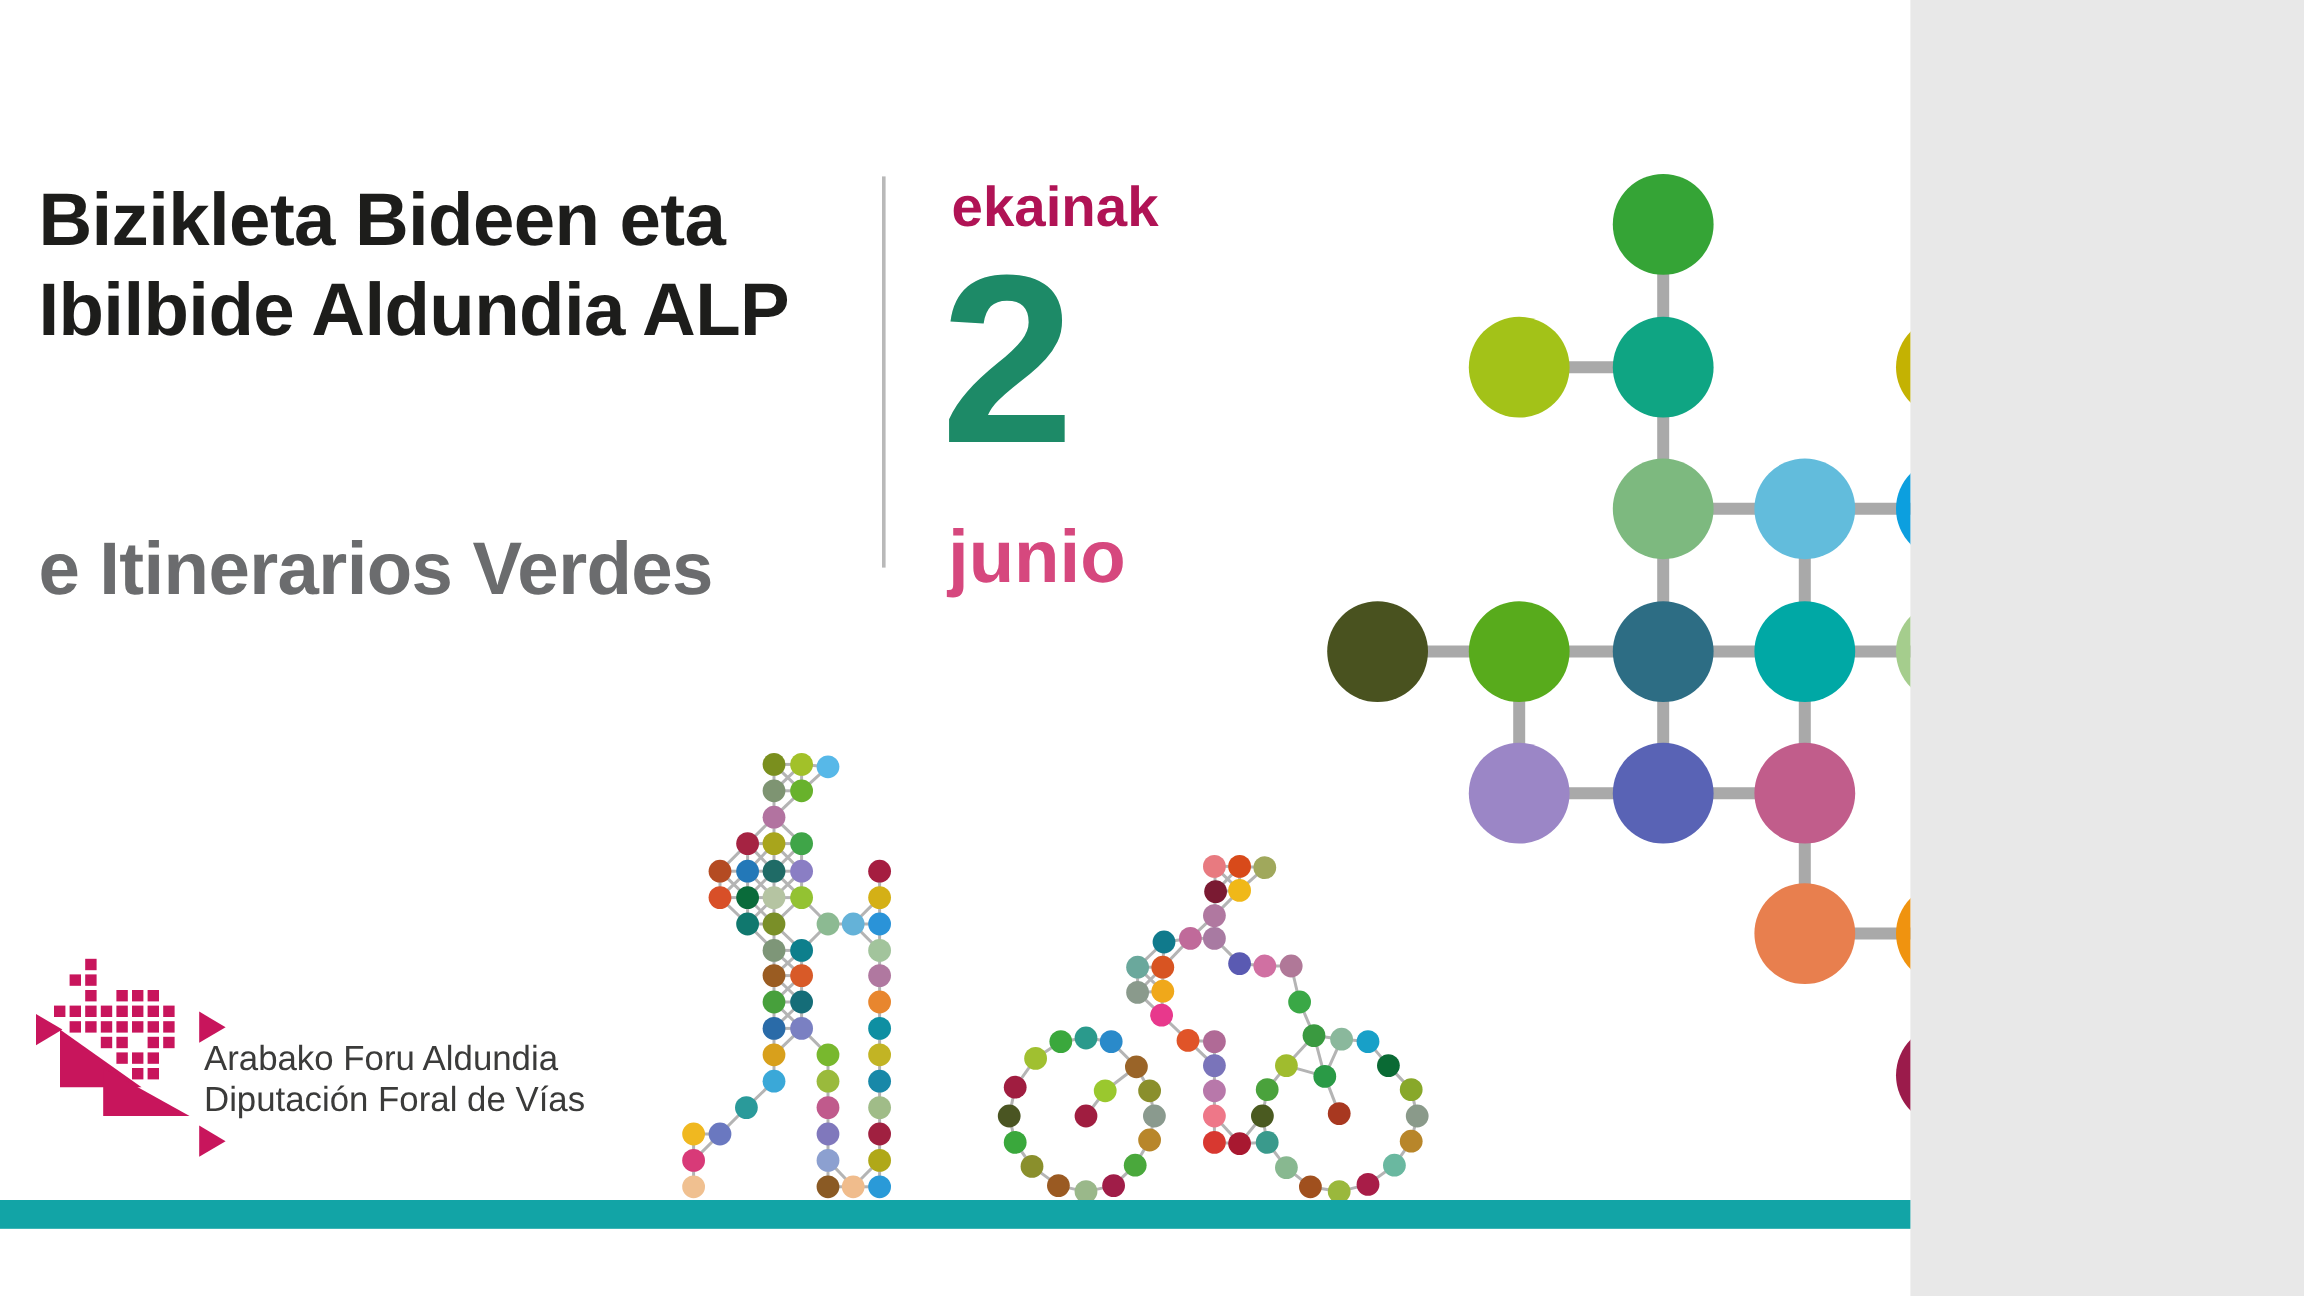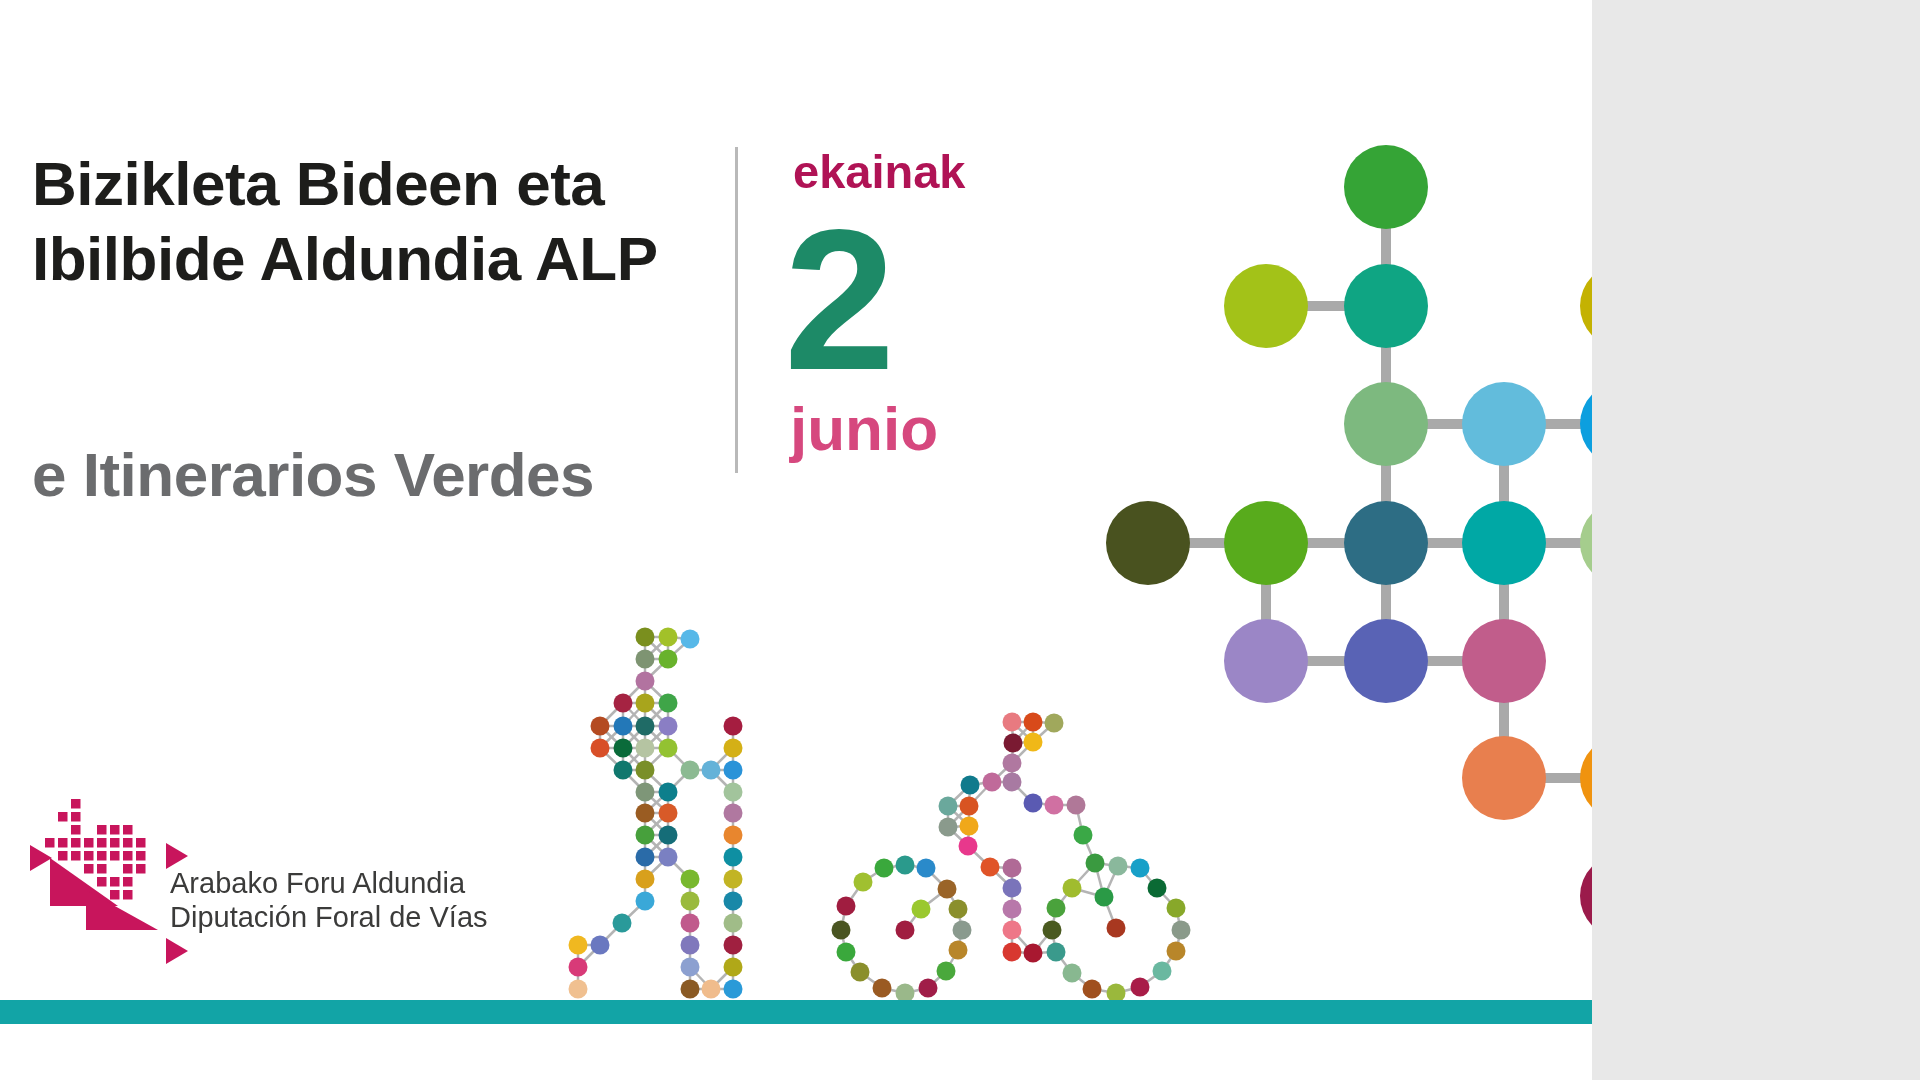--- a/index.html
+++ b/index.html
@@ -405,21 +405,21 @@
     </svg>
 
   <div class="title-line" id="title-eu-1" style="color: rgb(29, 29, 27);">Bizikleta Bideen eta</div>
   <div class="title-line" id="title-eu-2" style="color: rgb(29, 29, 27);">Ibilbide Aldundia ALP</div>
   <div class="title-line" id="title-es-2" style="color: rgb(107, 108, 110);">e Itinerarios Verdes</div>
 
   <div id="separator" style="background: rgb(185, 185, 185);"></div>
 
   <div class="date-line" id="date-month-eu" style="color: rgb(176, 19, 85);">ekainak</div>
   <div class="date-line" id="date-day" style="color: rgb(29, 138, 103);">2</div>
-  <div class="date-line" id="date-month-es" style="color: rgb(214, 72, 126);">junio</div>
+  <div class="date-line" id="date-month-es" style="color: rgb(214, 72, 126); margin-top: 36px;">junio</div>
 
   <div id="logo">
     <svg class="layer" id="logo-mark-svg" viewBox="0 0 1920 1080" xmlns="http://www.w3.org/2000/svg">
         <polygon points="30,845 52,858 30,871" fill="#c8155c"></polygon>
         <polygon points="50,858 118,906 50,906" fill="#c8155c"></polygon>
         <polygon points="86,890 158,930 86,930" fill="#c8155c"></polygon>
         <rect x="71" y="799" width="9.5" height="9.5" fill="#c8155c"></rect>
         <rect x="58" y="812" width="9.5" height="9.5" fill="#c8155c"></rect>
         <rect x="71" y="812" width="9.5" height="9.5" fill="#c8155c"></rect>
         <rect x="71" y="825" width="9.5" height="9.5" fill="#c8155c"></rect>

